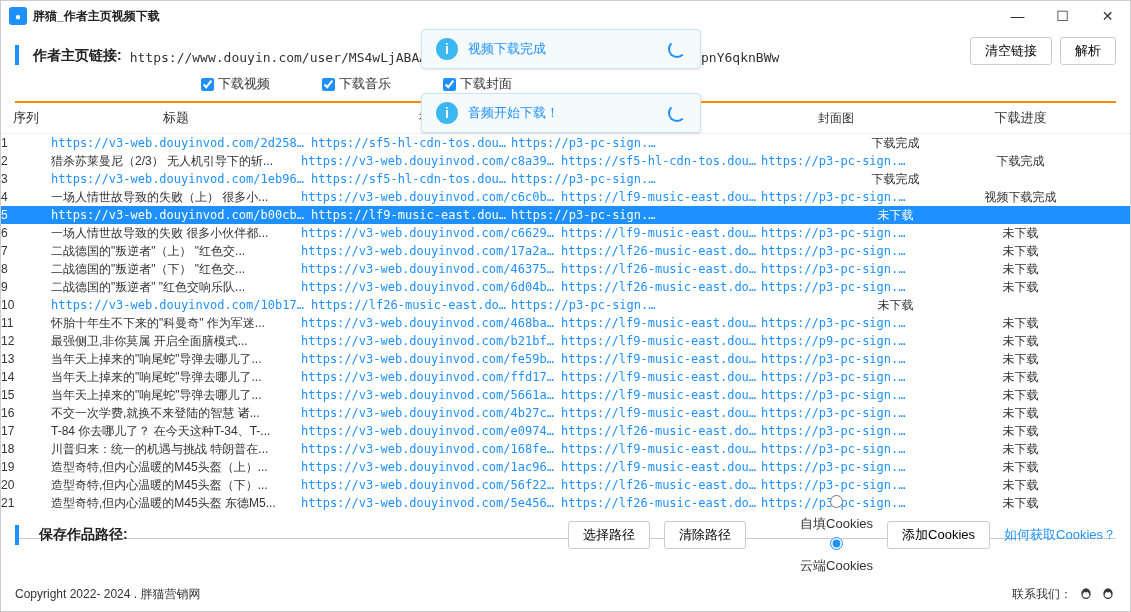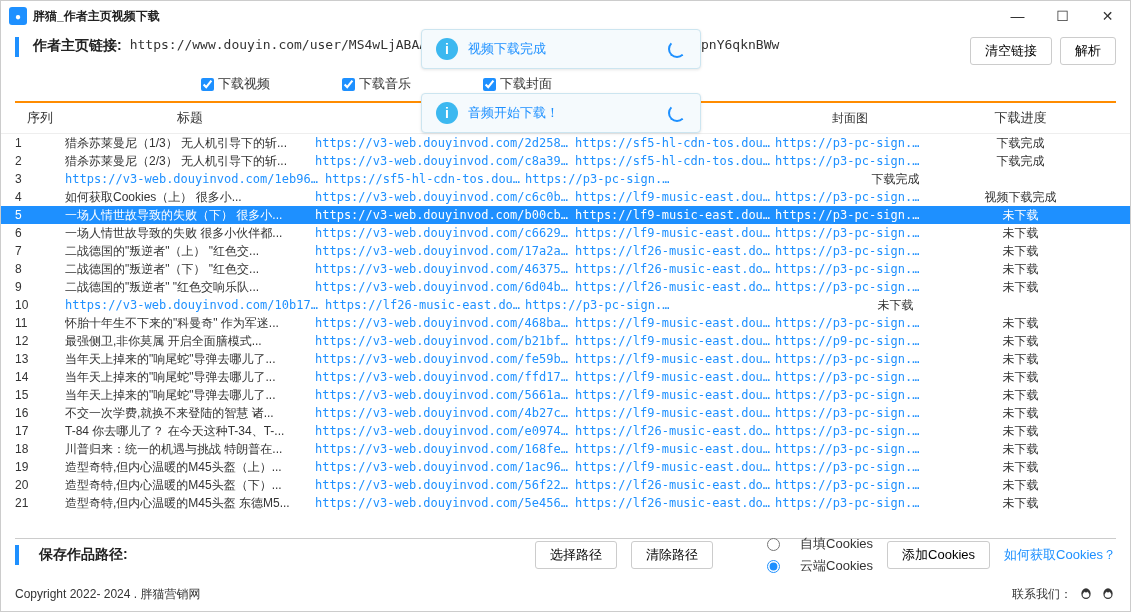--- a/index.html
+++ b/index.html
@@ -2,30 +2,30 @@
 <html><head>
 <meta charset="utf-8">
 <style>
 * { margin:0; padding:0; box-sizing:border-box; font-family:"Microsoft YaHei","SimSun",sans-serif; }
 body { background:#fff; font-size:12px; color:#333; width:1131px; height:612px; overflow:hidden; border:1px solid #ccc; position:relative; }
 .titlebar { display:flex; align-items:center; height:30px; padding:0 8px; }
 .titlebar .logo { width:18px; height:18px; background:#1e90ff; border-radius:3px; margin-right:6px; display:flex; align-items:center; justify-content:center; color:#fff; font-size:10px; }
 .titlebar .title { font-size:12px; font-weight:bold; color:#222; }
 .win-controls { position:absolute; right:0; top:0; display:flex; }
 .win-btn { width:45px; height:30px; display:flex; align-items:center; justify-content:center; font-size:14px; color:#333; cursor:pointer; }
-.urlbar { display:flex; align-items:flex-start; padding:6px 14px; gap:8px; }
+.urlbar { display:flex; align-items:flex-end; padding:6px 14px; gap:8px; }
 .blue-indicator { width:4px; height:20px; background:#1e90ff; margin-right:6px; }
 .label-bold { font-size:14px; font-weight:bold; color:#222; }
 .url-input { flex:1; font-size:13px; color:#333; border:none; outline:none; font-family:monospace; }
 .btn { padding:4px 14px; border:1px solid #ccc; background:#fff; border-radius:3px; font-size:13px; cursor:pointer; }
-.options-row { display:flex; align-items:flex-start; padding:4px 14px 8px 200px; gap:72px; }
+.options-row { display:flex; align-items:flex-start; padding:4px 14px 8px 200px; gap:52px; }
 .chk { display:flex; align-items:center; gap:4px; font-size:13px; color:#333; }
 .chk input { accent-color:#1e90ff; }
 .divider { height:2px; background:#ff8c00; margin:0 14px; }
-.table-head, .row { display:flex; align-items:center; height:20px; padding:0 14px; }
+.table-head, .row { display:flex; align-items:center; height:20px; padding:0 0; }
 .table-head { font-size:13px; padding-top:6px; padding-bottom:6px; height:auto; border-bottom:1px solid #eee; }
 .col-seq { width:50px; }
 .col-title { width:250px; overflow:hidden; white-space:nowrap; text-overflow:ellipsis; }
 .col-video { width:260px; overflow:hidden; white-space:nowrap; text-overflow:ellipsis; color:#1e90ff; font-family:monospace; font-size:12px; }
 .col-music { width:200px; overflow:hidden; white-space:nowrap; text-overflow:ellipsis; color:#1e90ff; font-family:monospace; font-size:12px; }
 .col-cover { width:150px; overflow:hidden; white-space:nowrap; text-overflow:ellipsis; color:#1e90ff; font-family:monospace; font-size:12px; }
 .col-status { flex:1; text-align:center; }
 .table-head .col-video,.table-head .col-music,.table-head .col-cover { color:#333; font-family:inherit; text-align:center; }
 .table-head div { text-align:center; }
 .table-head .col-seq,.table-head .col-title { text-align:center; }
@@ -35,21 +35,21 @@
 .row.selected .col-video,.row.selected .col-music,.row.selected .col-cover { color:#fff; }
 .toast { position:absolute; left:420px; background:#f5fafd; border:1px solid #cce5f0; border-radius:4px; padding:8px 14px; display:flex; align-items:center; gap:10px; width:280px; box-shadow:0 1px 3px rgba(0,0,0,0.1); }
 .toast .ticon { width:22px; height:22px; border-radius:50%; background:#3cb8f0; color:#fff; display:flex; align-items:center; justify-content:center; font-size:14px; font-weight:bold; }
 .toast .ttext { color:#1e90ff; font-size:13px; }
 .toast .spinner { margin-left:auto; width:18px; height:18px; border:2px solid #1e90ff; border-top-color:transparent; border-right-color:transparent; border-radius:50%; }
 #toast1 { top:28px; }
 #toast2 { top:92px; }
 .bottom { position:absolute; bottom:28px; left:0; right:0; padding:8px 14px; display:flex; align-items:center; gap:14px; }
 .path { font-family:monospace; font-size:13px; color:#333; }
 .radio-group { display:flex; flex-direction:column; gap:4px; font-size:13px; margin-left:40px; }
-.radio-group label { display:flex; align-items:center; gap:20px; }
+.radio-group label { display:flex; align-items:center; gap:7px;flex-direction:column; }
 .radio-group input { accent-color:#1e90ff; }
 .link { color:#1e90ff; cursor:pointer; font-size:13px; }
 .footer { position:absolute; bottom:4px; left:0; right:0; padding:4px 14px; display:flex; align-items:center; justify-content:space-between; font-size:12px; color:#333; }
 .footer .right { display:flex; align-items:center; gap:6px; }
 .qq-icon { width:16px; height:16px; display:inline-block; }
 .qq-icon svg { width:16px; height:16px; }
 .divider-b { height:1px; background:#ccc; margin:0 14px; position:absolute; bottom:72px; left:0; right:0; }
 </style>
 </head>
 <body>
@@ -94,21 +94,20 @@
   <div class="col-title">标题</div>
   <div class="col-video">视频</div>
   <div class="col-music">配音/音乐</div>
   <div class="col-cover">封面图</div>
   <div class="col-status">下载进度</div>
 </div>
 
 <div class="rows" id="rows">
     <div class="row">
       <div class="col-seq">1</div>
-      <div class="col-title">猎杀苏莱曼尼（1/3）  无人机引导下的斩...</div>
       <div class="col-video">https://v3-web.douyinvod.com/2d258771b1c...</div>
       <div class="col-music">https://sf5-hl-cdn-tos.douyi...</div>
       <div class="col-cover">https://p3-pc-sign...</div>
       <div class="col-status">下载完成</div>
     </div>
     <div class="row">
       <div class="col-seq">2</div>
       <div class="col-title">猎杀苏莱曼尼（2/3）  无人机引导下的斩...</div>
       <div class="col-video">https://v3-web.douyinvod.com/c8a39d47c6e...</div>
       <div class="col-music">https://sf5-hl-cdn-tos.douyi...</div>
@@ -117,29 +116,28 @@
     </div>
     <div class="row">
       <div class="col-seq">3</div>
       <div class="col-video">https://v3-web.douyinvod.com/1eb96cdda40...</div>
       <div class="col-music">https://sf5-hl-cdn-tos.douyi...</div>
       <div class="col-cover">https://p3-pc-sign...</div>
       <div class="col-status">下载完成</div>
     </div>
     <div class="row">
       <div class="col-seq">4</div>
-      <div class="col-title">如何获取Cookies（上） 很多小...</div>
+      <div class="col-title">一场人情世故导致的失败（上） 很多小...</div>
       <div class="col-video">https://v3-web.douyinvod.com/c6c0bd1a148...</div>
       <div class="col-music">https://lf9-music-east.douyi...</div>
       <div class="col-cover">https://p3-pc-sign...</div>
       <div class="col-status">视频下载完成</div>
     </div>
     <div class="row selected">
       <div class="col-seq">5</div>
-      <div class="col-title">一场人情世故导致的失败（下） 很多小...</div>
       <div class="col-video">https://v3-web.douyinvod.com/b00cb837e4b...</div>
       <div class="col-music">https://lf9-music-east.douyi...</div>
       <div class="col-cover">https://p3-pc-sign...</div>
       <div class="col-status">未下载</div>
     </div>
     <div class="row">
       <div class="col-seq">6</div>
       <div class="col-title">一场人情世故导致的失败 很多小伙伴都...</div>
       <div class="col-video">https://v3-web.douyinvod.com/c6629b5014d...</div>
       <div class="col-music">https://lf9-music-east.douyi...</div>

